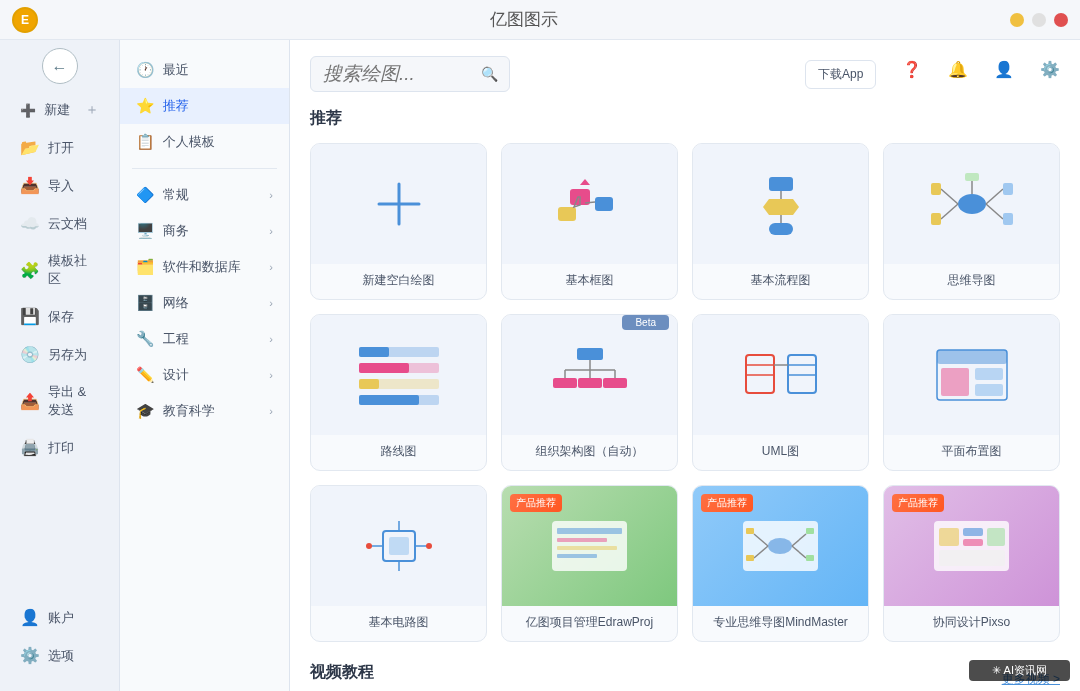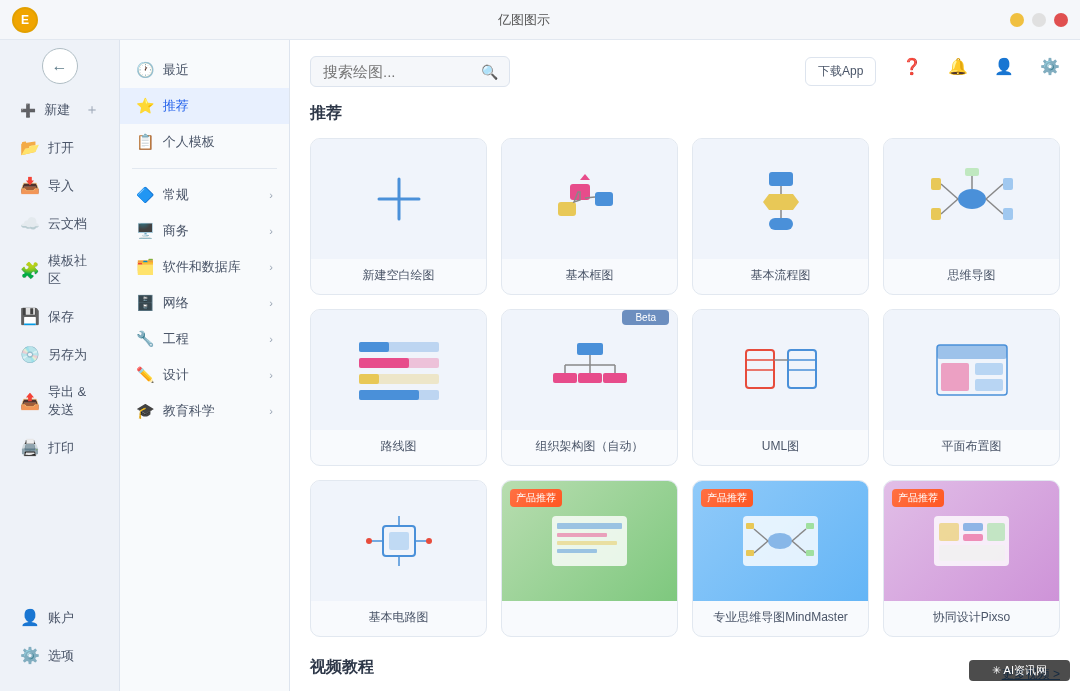--- a/index.html
+++ b/index.html
@@ -9,21 +9,21 @@
     .titlebar {
       height: 40px;
       background: #f5f7fa;
       display: flex;
       align-items: center;
       justify-content: space-between;
       padding: 0 12px;
       border-bottom: 1px solid #e2e8f0;
       flex-shrink: 0;
     }
-    .titlebar-title { font-size: 13px; color: #555; flex: 1; text-align: center; }
+    .titlebar-title { font-size: 17px; color: #555; flex: 1; text-align: center; }
     .titlebar-avatar {
       width: 26px; height: 26px; border-radius: 50%;
       background: #f0a500; color: white; font-size: 12px;
       display: flex; align-items: center; justify-content: center; font-weight: bold;
       border: 2px solid #e2a000;
     }
     .titlebar-controls { display: flex; gap: 8px; align-items: center; }
     .titlebar-btn { width: 14px; height: 14px; border-radius: 50%; border: none; cursor: pointer; }
     .btn-min { background: #f0c040; }
     .btn-max { background: #e0e0e0; }
@@ -121,23 +121,24 @@
       background: #f5f7fa;
       border: 1px solid #dde4ee;
       border-radius: 6px;
       padding: 6px 12px;
       width: 200px;
     }
     .search-box input {
       background: none;
       border: none;
       outline: none;
-      font-size: 15px;
+      font-size: 19px;
       color: #718096;
       width: 150px;
+      font-style: italic;
     }
     .search-icon { color: #9aa5b4; font-size: 14px; }
     .toolbar-right { display: flex; align-items: flex-start; gap: 26px; }
     .download-btn {
       background: white;
       border: 1px solid #dde4ee;
       border-radius: 6px;
       padding: 5px 12px;
       font-size: 12px;
       color: #4a5568;
@@ -547,20 +548,21 @@
         <div class="template-card-img has-screenshot" style="background:linear-gradient(135deg,#b8ddb0,#7ec87e);">
           <span class="promo-badge">产品推荐</span>
           <svg width="85" height="60" viewBox="0 0 85 60">
             <rect x="5" y="5" width="75" height="50" rx="4" fill="white" opacity="0.8"></rect>
             <rect x="10" y="12" width="65" height="6" rx="1" fill="#4a90d9" opacity="0.5"></rect>
             <rect x="10" y="22" width="50" height="4" rx="1" fill="#e74c8b" opacity="0.5"></rect>
             <rect x="10" y="30" width="60" height="4" rx="1" fill="#e8c857" opacity="0.5"></rect>
             <rect x="10" y="38" width="40" height="4" rx="1" fill="#4a90d9" opacity="0.5"></rect>
           </svg>
         </div>
+        <div class="template-card-label">亿图项目管理EdrawProj</div>
       </div>
 
       <div class="template-card">
         <div class="template-card-img" style="background:linear-gradient(135deg,#90caf9,#64b5f6);">
           <span class="promo-badge">产品推荐</span>
           <svg width="85" height="60" viewBox="0 0 85 60">
             <rect x="5" y="5" width="75" height="50" rx="4" fill="white" opacity="0.8"></rect>
             <ellipse cx="42" cy="30" rx="12" ry="8" fill="#4a90d9" opacity="0.6"></ellipse>
             <line x1="30" y1="30" x2="16" y2="18" stroke="#888" stroke-width="1.5"></line>
             <rect x="8" y="12" width="8" height="6" rx="1" fill="#e8c857"></rect>

